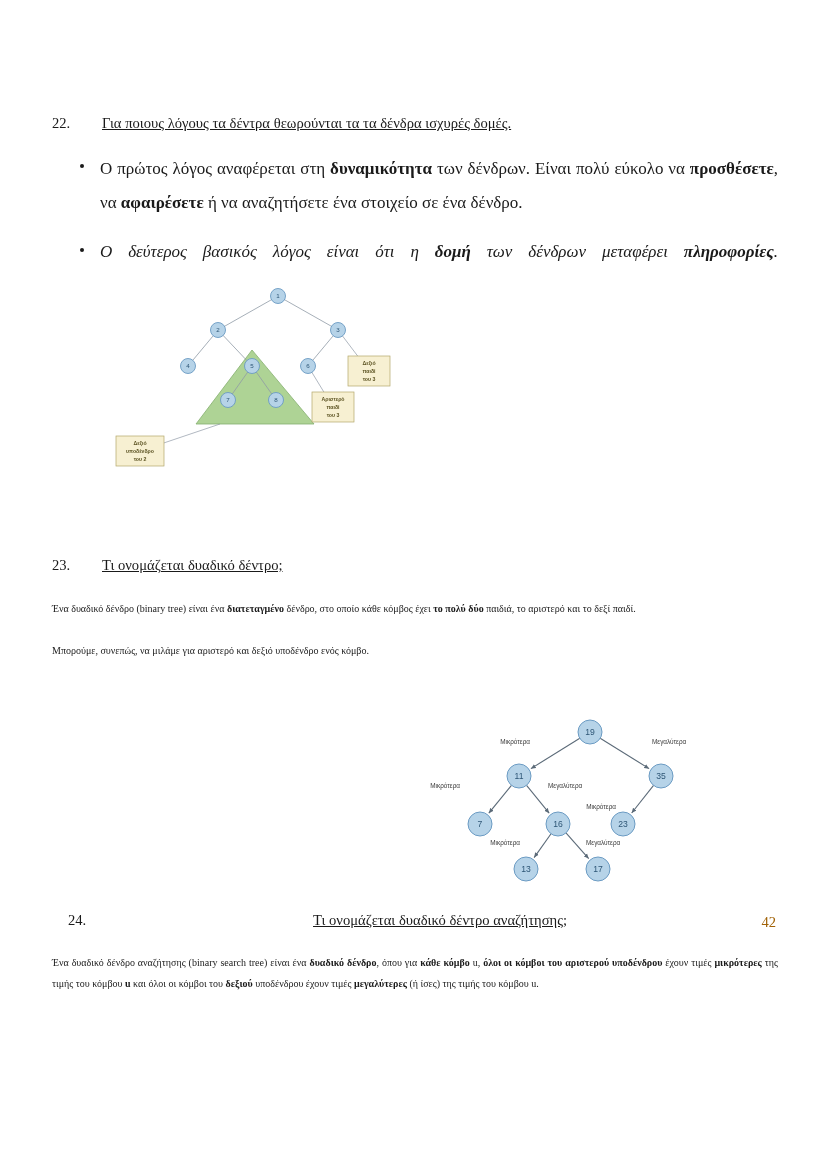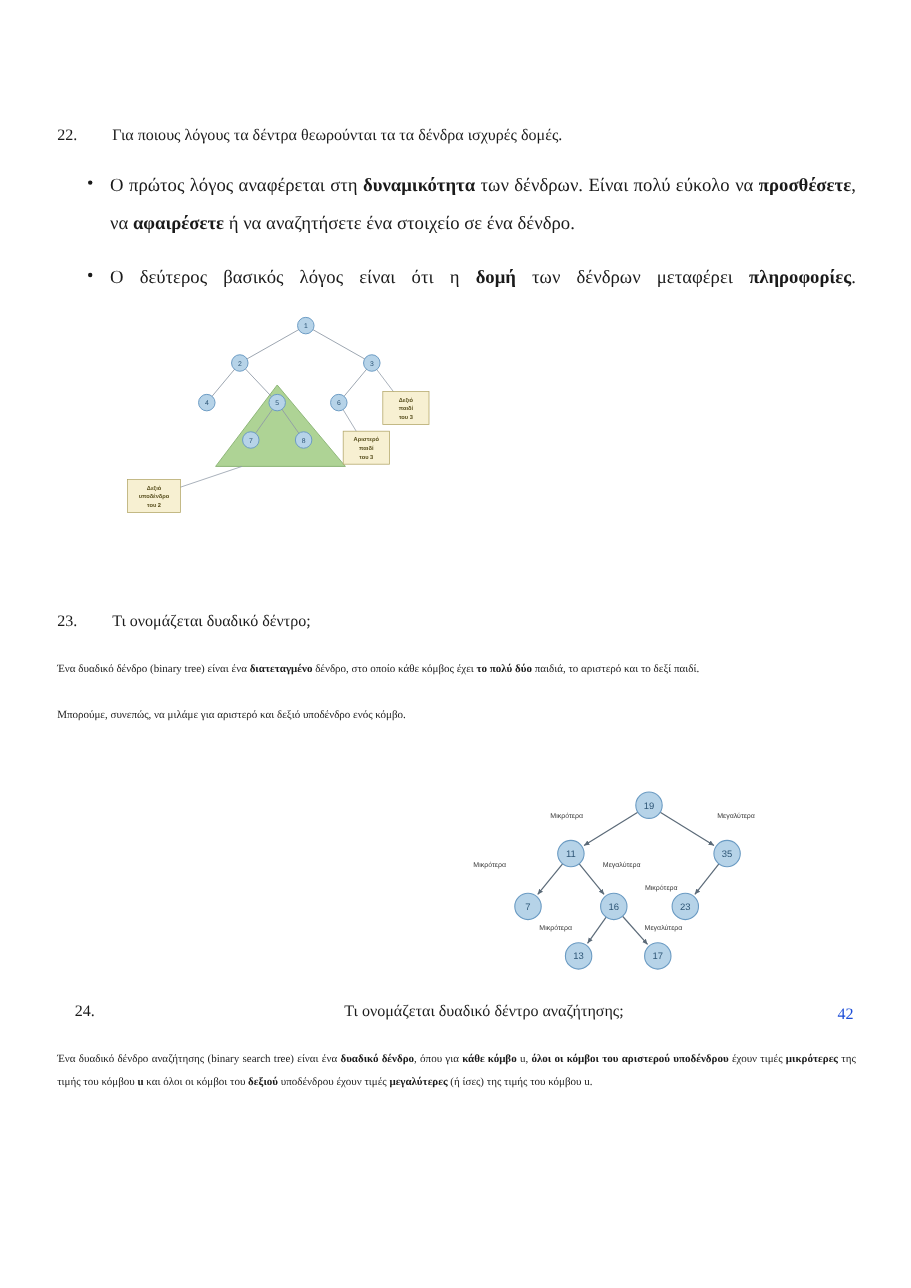--- a/index.html
+++ b/index.html
@@ -34,20 +34,21 @@
     margin: 0;
   }
   .qnum {
     width: 50px;
     flex: 0 0 50px;
     font-size: 14.6px;
   }
   .qtext {
     flex: 1 1 auto;
     font-size: 14.6px;
+    text-decoration: underline;
   }
 
   
   .bullets {
     margin: 17px 0 0 0;
     padding: 0;
     list-style: none;
   }
   .bullet-li {
     position: relative;
@@ -66,20 +67,21 @@
     background: #1a1a1a;
     border-radius: 50%;
   }
   .bullet-li.justify-all {
     text-align: justify;
   }
   .bullet-li.justify-all > .linewrap {
     display: block;
     text-align: justify;
     text-align-last: justify;
+    font-style: italic;
   }
 
   
   .para {
     font-size: 10px;
     line-height: 2.05;
     text-align: justify;
     margin: 0;
   }
   .para.spaced-top { margin-top: 22px; }
@@ -93,21 +95,21 @@
   .diagram svg {
     display: block;
   }
 
   
   .page-number {
     position: absolute;
     right: 52px;
     bottom: 62px;
     font-size: 14.6px;
-    color: #1d4ed8;
+    color: #a16207;
   }
 </style>
 </head>
 <body>
 
 <div class="page">
   <div class="content">
 
     <div class="qitem">
       <span class="qnum">22.</span>

